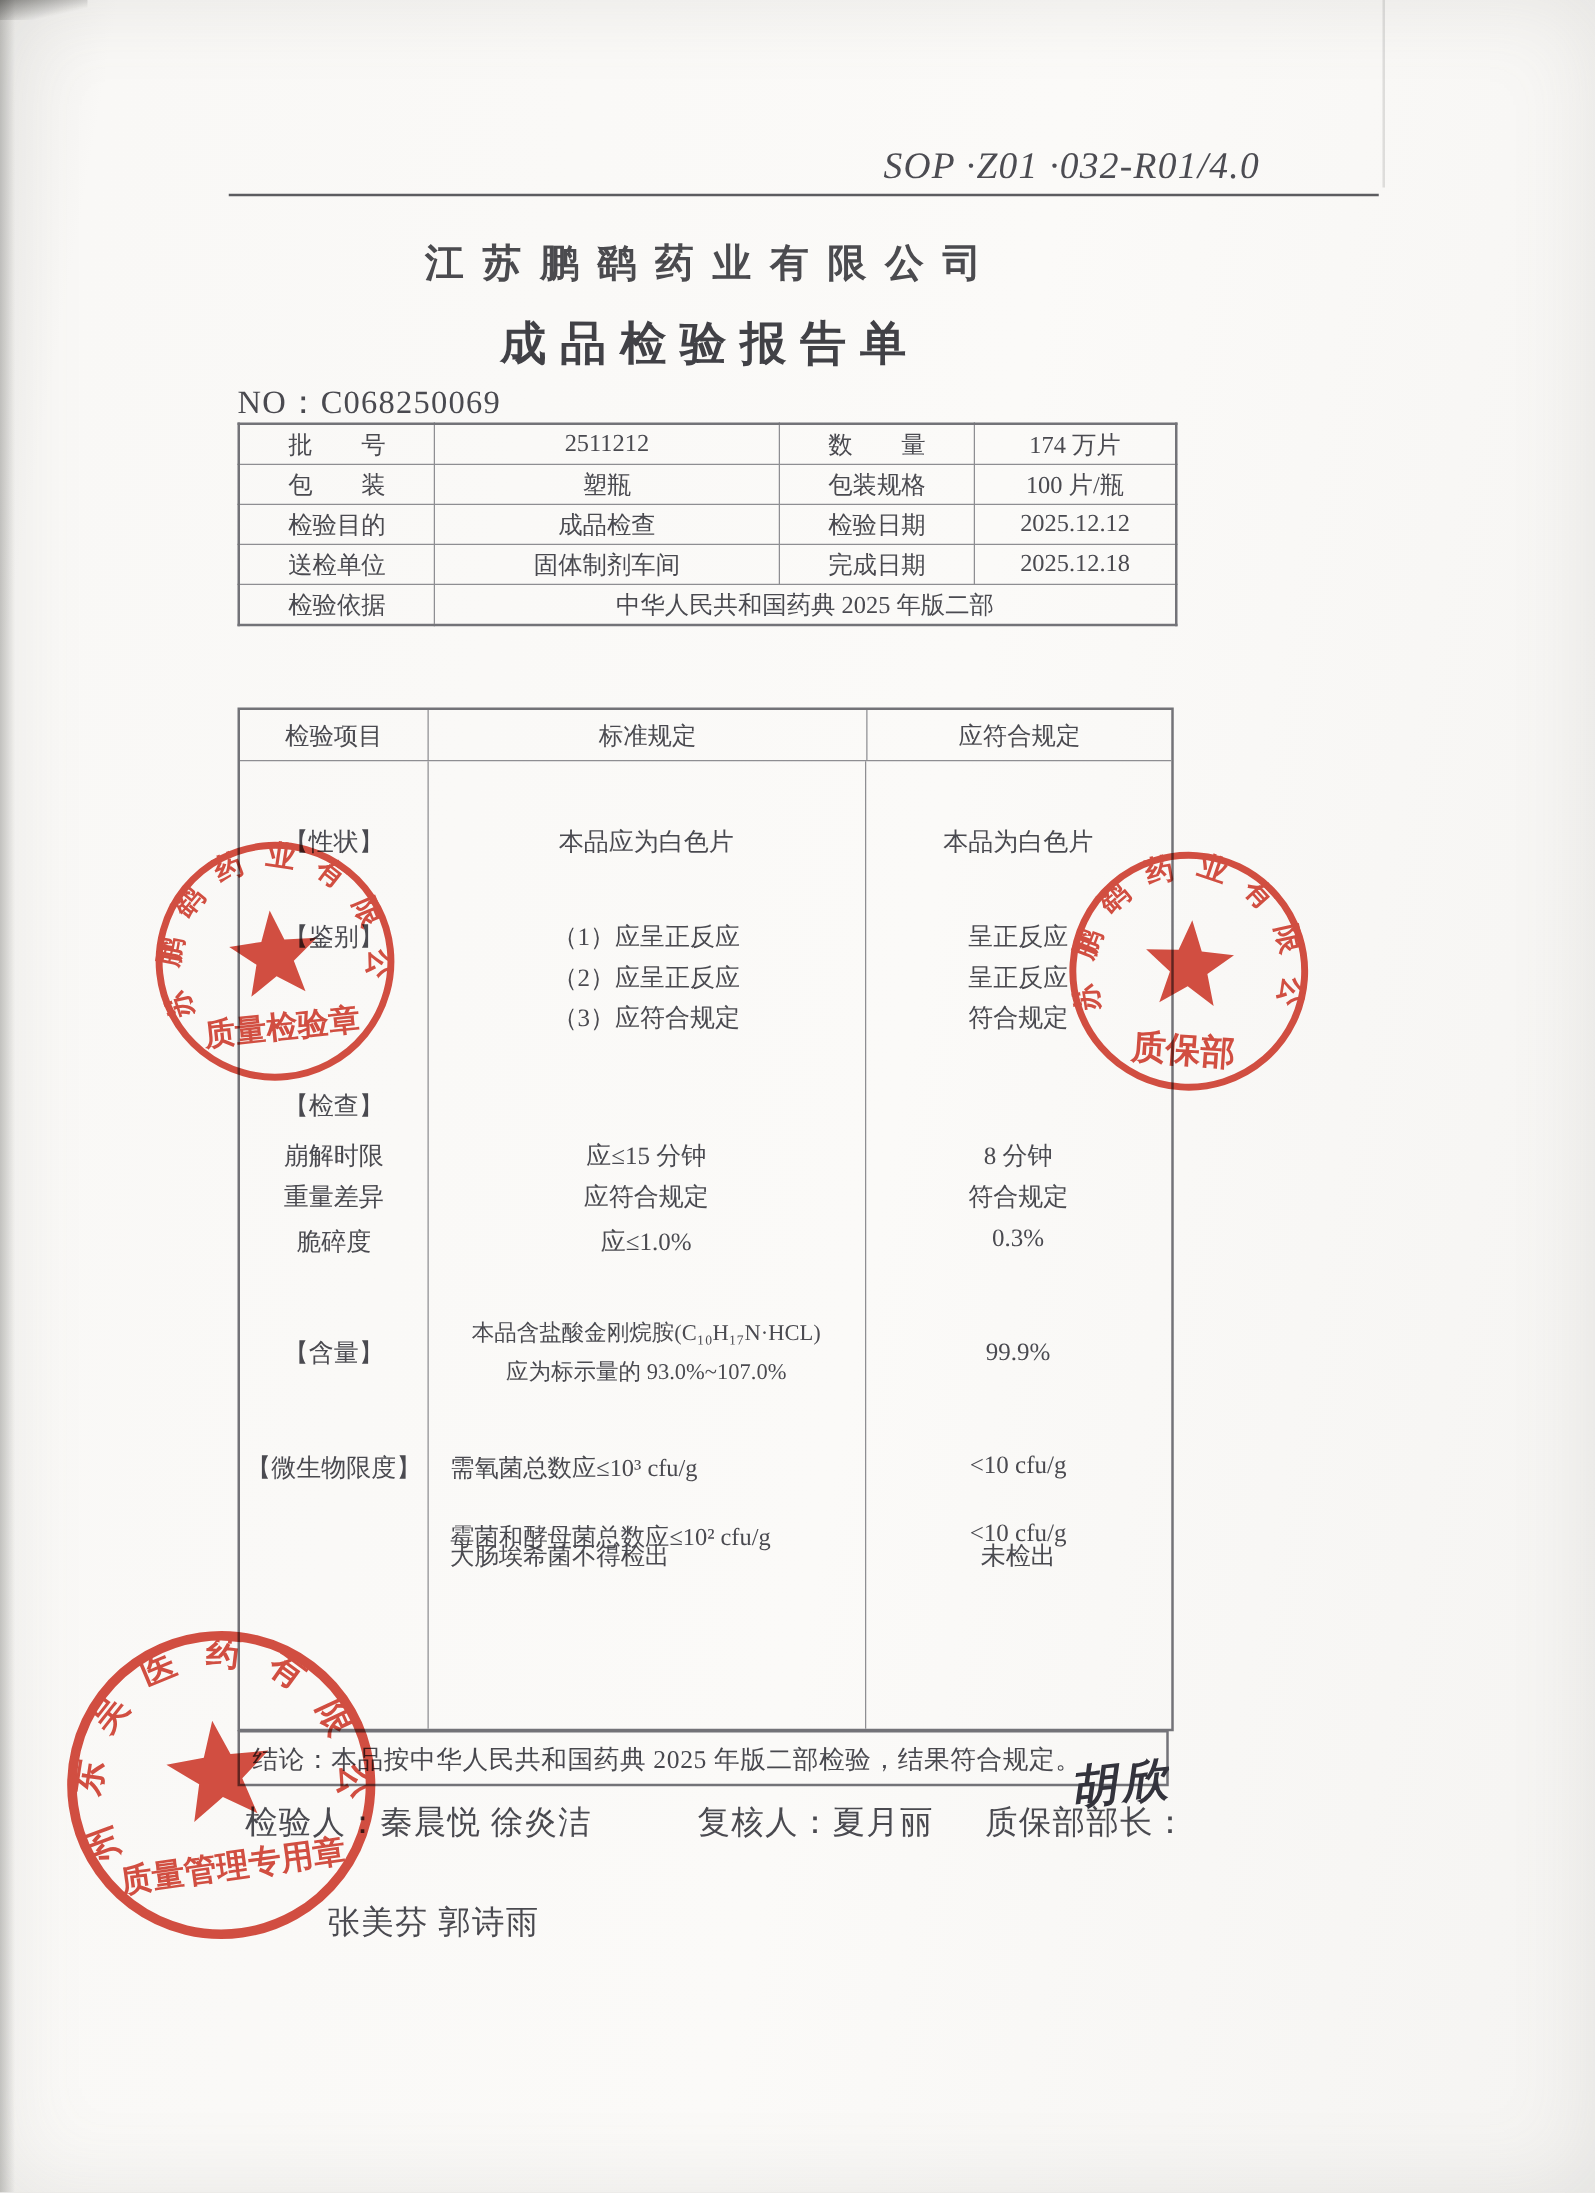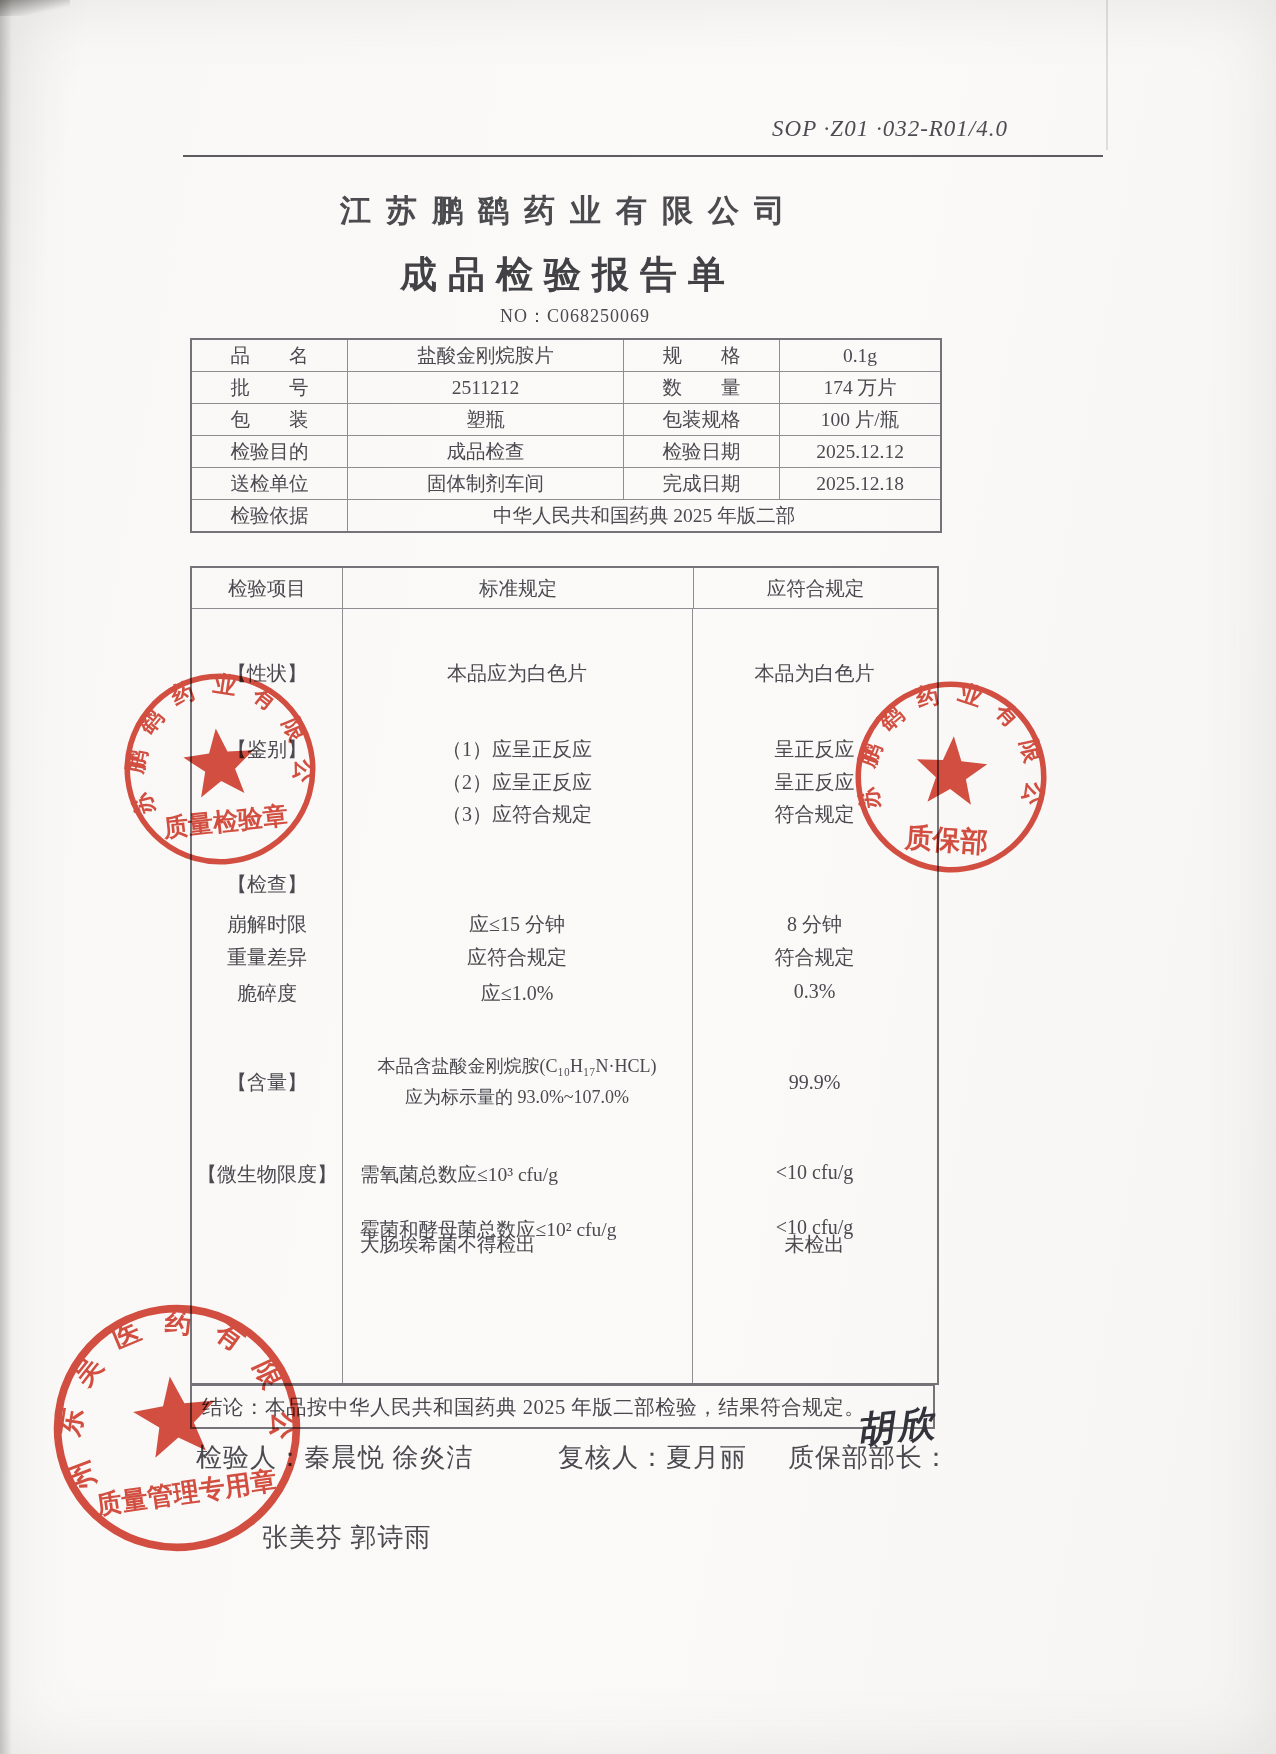--- a/index.html
+++ b/index.html
@@ -14,29 +14,29 @@
     color:#434347;
     box-shadow:inset 0 0 70px rgba(110,110,105,.14);
   }
   .scan-edge-left{position:absolute;left:0;top:0;width:12px;height:100%;
     background:linear-gradient(to right,rgba(110,110,106,.35),rgba(0,0,0,0));}
   .scan-corner{position:absolute;left:0;top:0;width:70px;height:16px;
     background:linear-gradient(to bottom right,rgba(55,55,52,.55),rgba(0,0,0,0) 70%);}
   .scan-fold{position:absolute;left:1106px;top:0;width:2px;height:150px;background:rgba(100,100,100,.18);}
 
   .sop{position:absolute;top:116px;left:0;width:1008px;text-align:right;
-    font-style:italic;font-size:23px;letter-spacing:1px;color:#4c4c52;}
+    font-style:italic;font-size:30px;letter-spacing:1px;color:#4c4c52;}
   .sop-rule{position:absolute;top:155px;left:183px;width:920px;height:2px;background:#5c5c60;}
 
   .company-title{position:absolute;top:190px;left:190px;width:745px;text-align:center;
     font-size:31px;font-weight:600;letter-spacing:15px;text-indent:15px;color:#4b4b4f;}
   .report-title{position:absolute;top:250px;left:190px;width:745px;text-align:center;
     font-size:37px;font-weight:700;letter-spacing:11px;text-indent:11px;color:#414146;}
-  .report-no{position:absolute;top:304px;left:190px;width:770px;text-align:center;
-    font-size:18px;color:#4a4a50;letter-spacing:1px;}
+  .report-no{position:absolute;top:304px;left:190px;width:770px;text-align:left;
+    font-size:26px;color:#4a4a50;letter-spacing:1px;}
 
   table.info{position:absolute;top:338px;left:190px;width:745px;
     border-collapse:collapse;table-layout:fixed;}
   table.info td{border:1px solid #8e8e92;height:31px;text-align:center;
     font-size:19.5px;color:#4a4a50;padding:0;}
   table.info{border:2px solid #737378;}
   .c0{width:155px}.c1{width:275px}.c2{width:155px}.c3{width:160px}
 
   .results{position:absolute;top:566px;left:190px;width:745px;border:2px solid #737378;}
   .rheader{display:flex;height:40px;border-bottom:1px solid #8e8e92;}
@@ -82,26 +82,20 @@
 
   <div class="sop">SOP ·Z01 ·032-R01/4.0</div>
   <div class="sop-rule"></div>
 
   <div class="company-title">江苏鹏鹞药业有限公司</div>
   <div class="report-title">成品检验报告单</div>
   <div class="report-no">NO：C068250069</div>
 
   <table class="info">
     <tbody>
-        <tr>
-      <td class="c0">品　　名</td>
-      <td class="c1">盐酸金刚烷胺片</td>
-      <td class="c2">规　　格</td>
-      <td class="c3">0.1g</td>
-    </tr>
     <tr>
       <td class="c0">批　　号</td>
       <td class="c1">2511212</td>
       <td class="c2">数　　量</td>
       <td class="c3">174 万片</td>
     </tr>
     <tr>
       <td class="c0">包　　装</td>
       <td class="c1">塑瓶</td>
       <td class="c2">包装规格</td>

